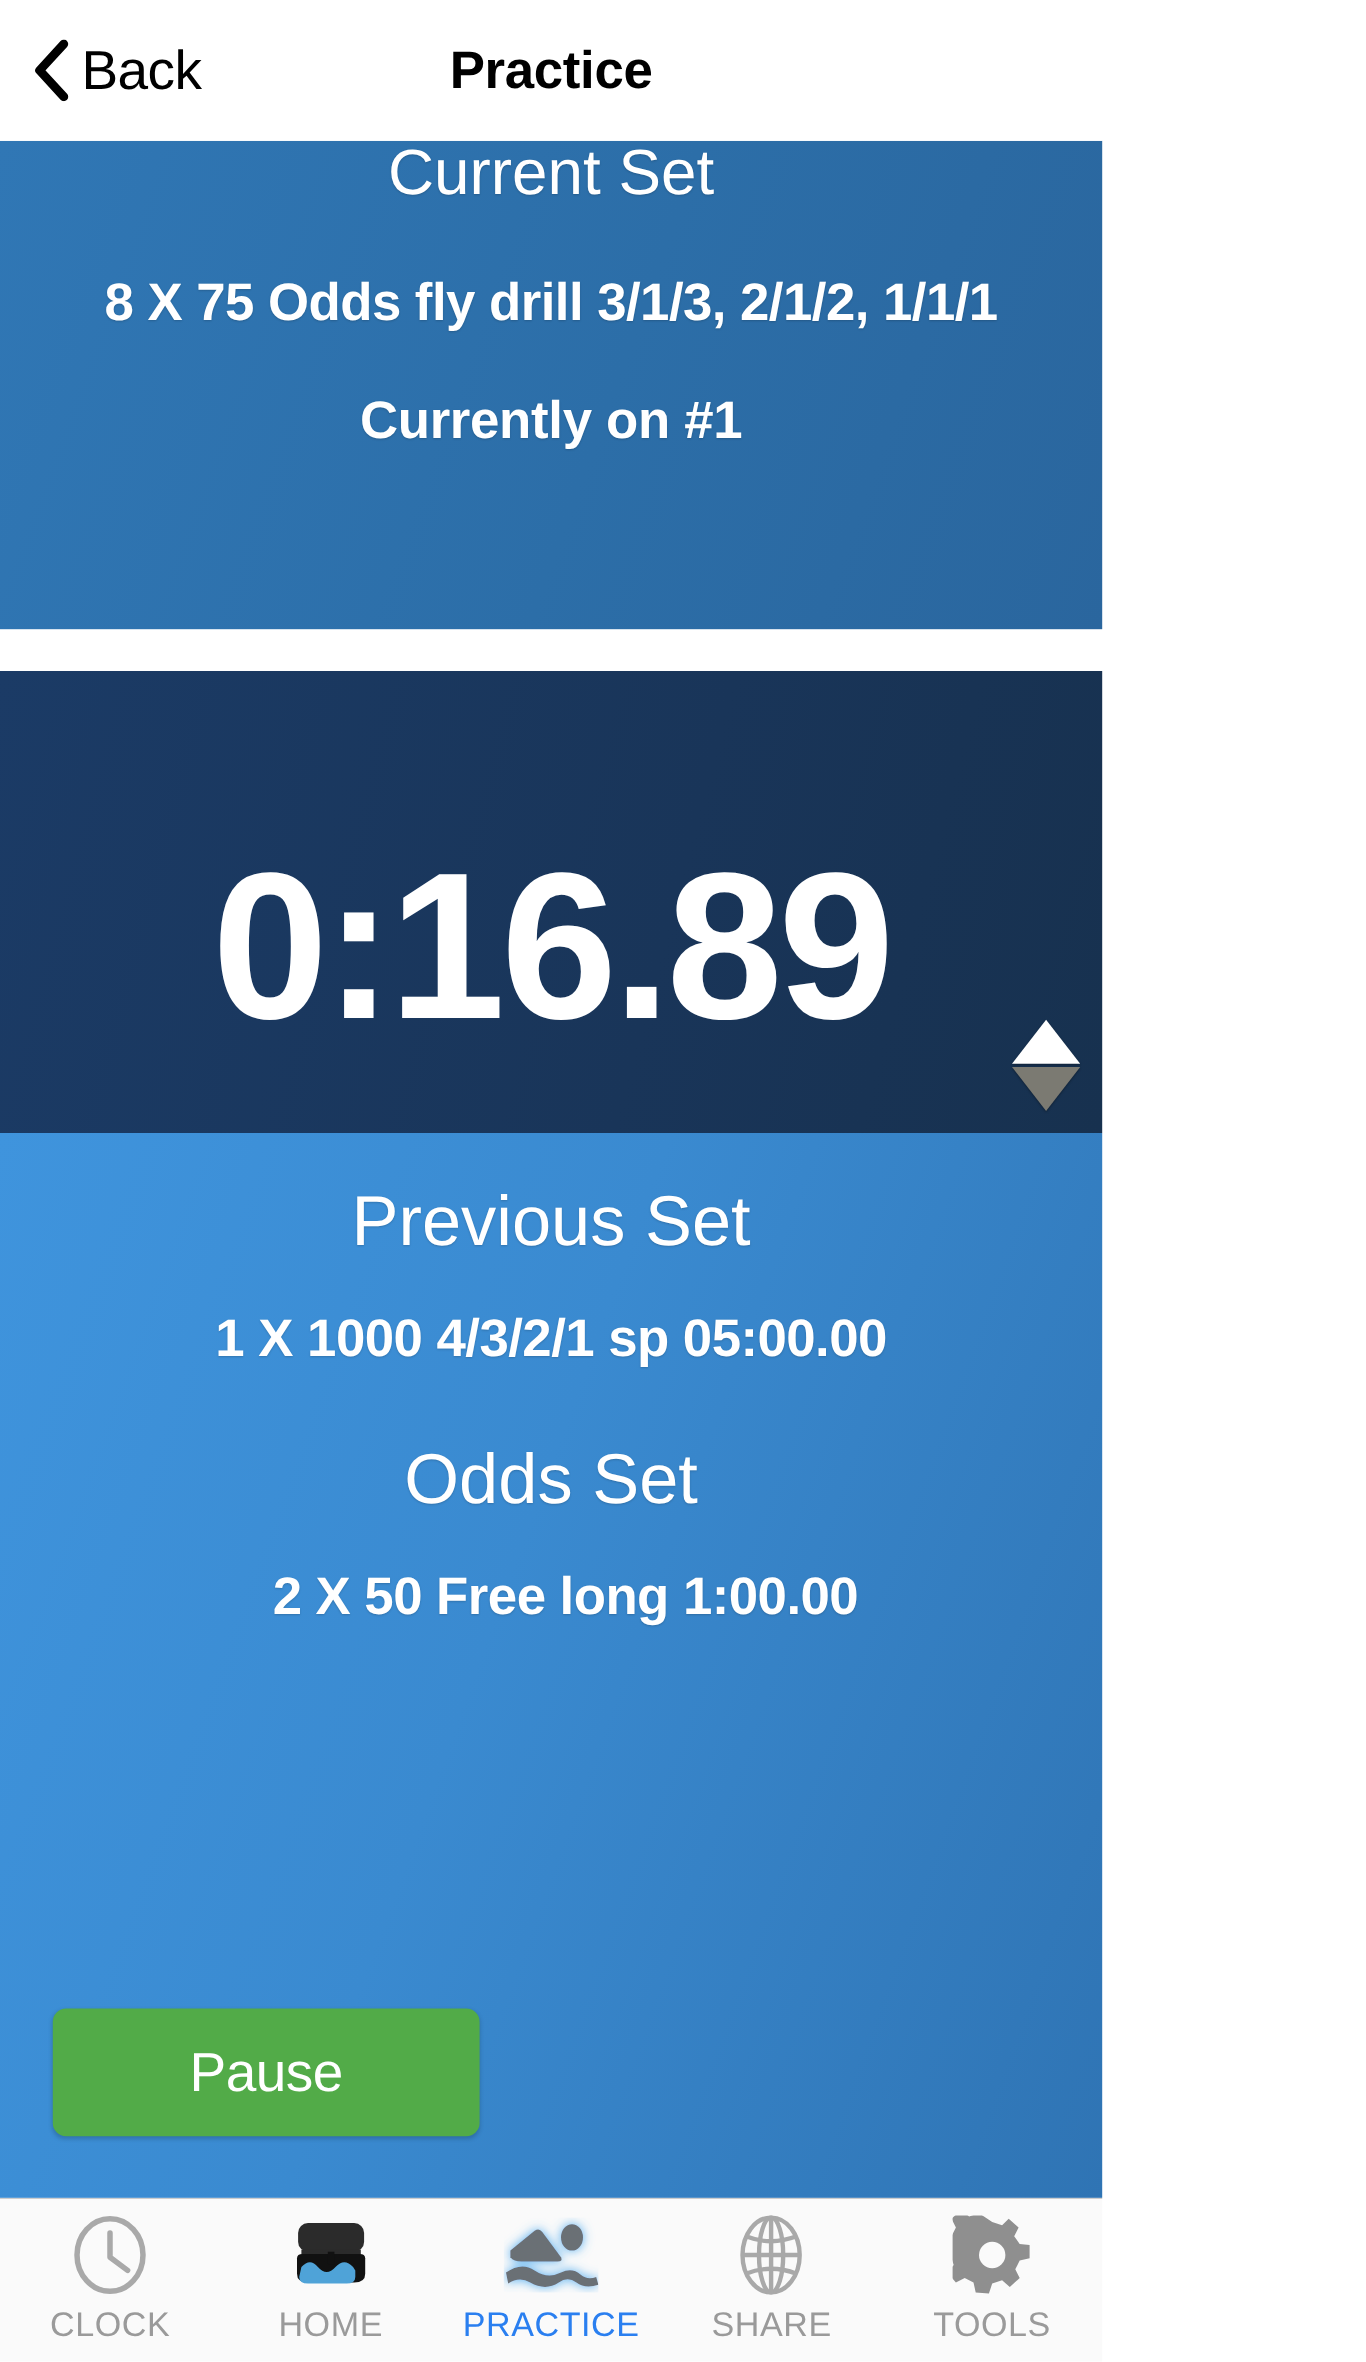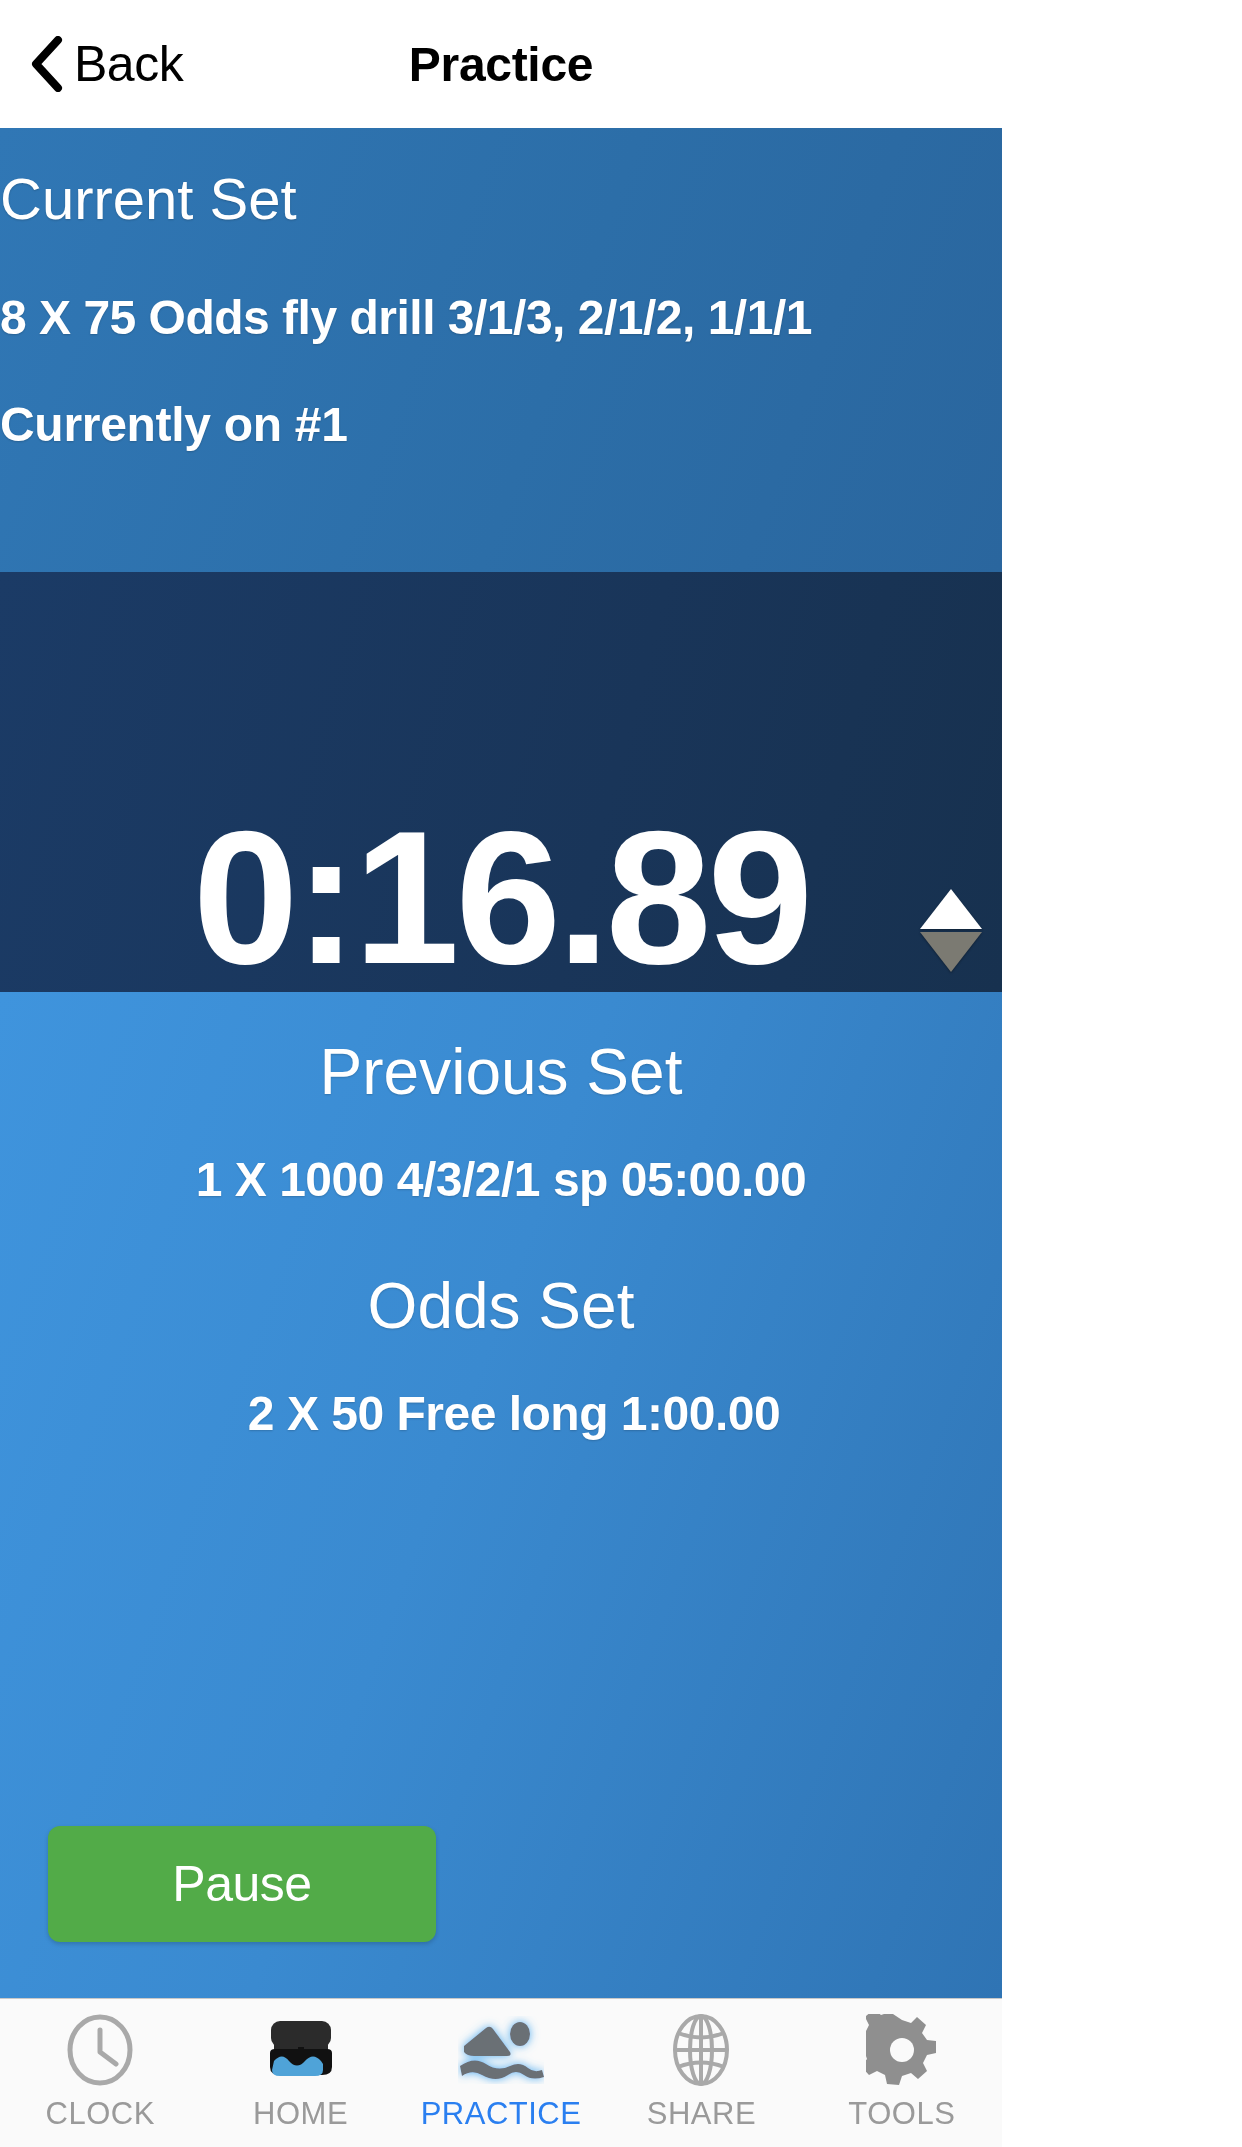--- a/index.html
+++ b/index.html
@@ -60,24 +60,23 @@
     letter-spacing: -0.3px;
   }
 
   
   .current-panel {
     flex: 0 0 444px;
     height: 444px;
     background: linear-gradient(110deg, #3077b5 0%, #2c6ea8 55%, #2a669e 100%);
     display: flex;
     flex-direction: column;
-    align-items: flex-start;
+    align-items: center;
     color: #ffffff;
     box-sizing: border-box;
-    padding-top: 42px;
   }
   .current-title {
     font-size: 58px;
     font-weight: 400;
     letter-spacing: 0px;
     line-height: 1;
     text-shadow: 0 1px 2px rgba(0,0,0,.18);
   }
   .current-desc {
     margin-top: 62px;
@@ -94,23 +93,24 @@
     text-shadow: 0 1px 2px rgba(0,0,0,.18);
   }
 
   
   .timer-panel {
     position: relative;
     flex: 0 0 420px;
     height: 420px;
     background: linear-gradient(105deg, #1b3b66 0%, #193559 60%, #17314f 100%);
     display: flex;
-    align-items: flex-end;
+    align-items: center;
     justify-content: center;
     cursor: pointer;
+    margin-top: 38px;
   }
   .timer-value {
     margin-top: 80px;
     font-size: 190px;
     font-weight: bold;
     color: #ffffff;
     letter-spacing: -4px;
     line-height: 1;
     font-family: "Liberation Sans", sans-serif;
   }

